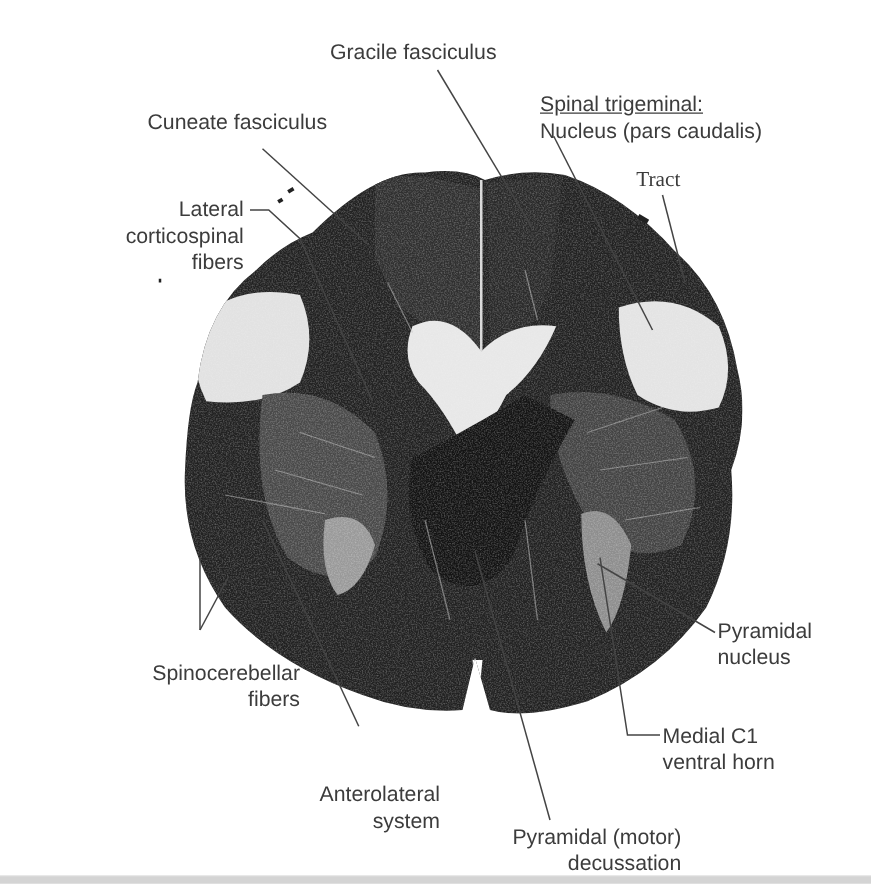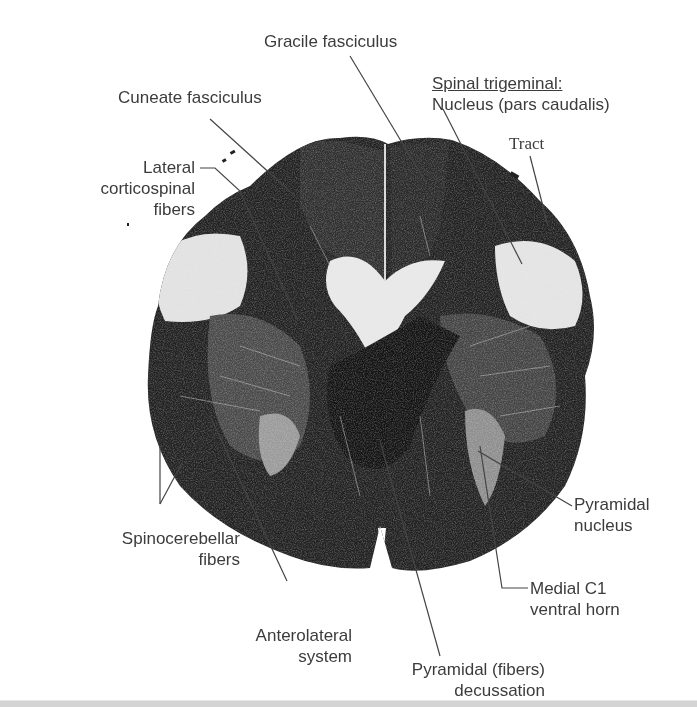--- a/index.html
+++ b/index.html
@@ -109,21 +109,21 @@
     <div>Spinocerebellar</div>
     <div>fibers</div>
   </div>
 
   <div class="lbl center" style="left:222px; top:569px; width:130px;margin-top:40px;">
     <div>Anterolateral</div>
     <div>system</div>
   </div>
 
   <div class="lbl center" style="left:355px; top:643px; width:190px;">
-    <div>Pyramidal (fibers)</div>
+    <div>Pyramidal (motor)</div>
     <div>decussation</div>
   </div>
 
   <div class="lbl" style="left:530px; top:562px;">
     <div>Medial C1</div>
     <div>ventral horn</div>
   </div>
 
   <div class="lbl" style="left:574px; top:478px;">
     <div>Pyramidal</div>

